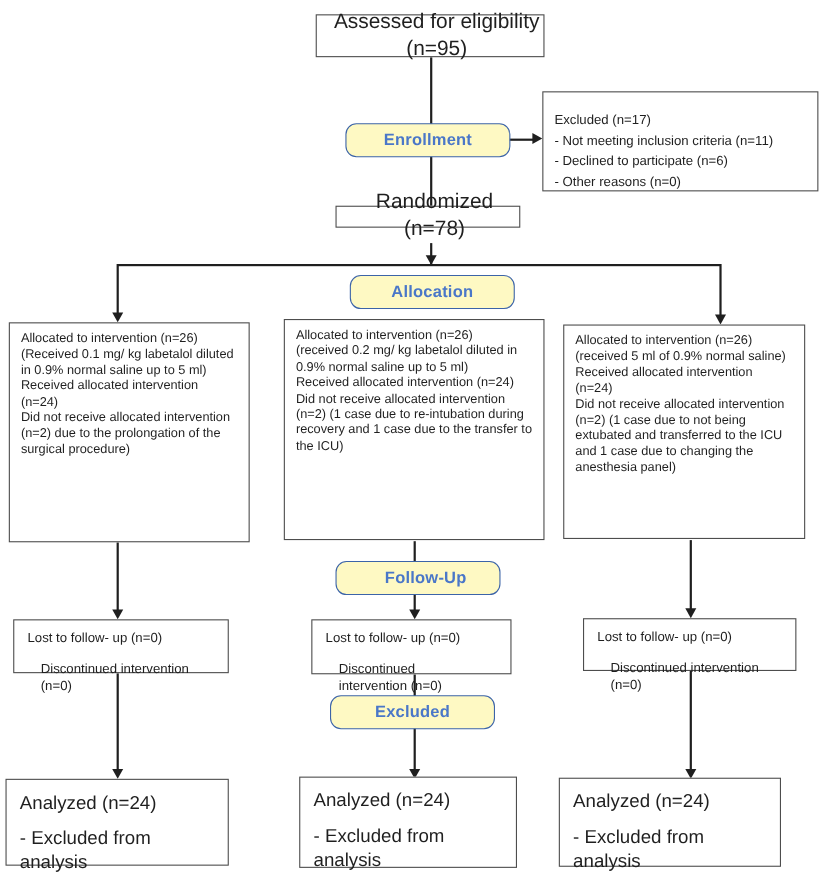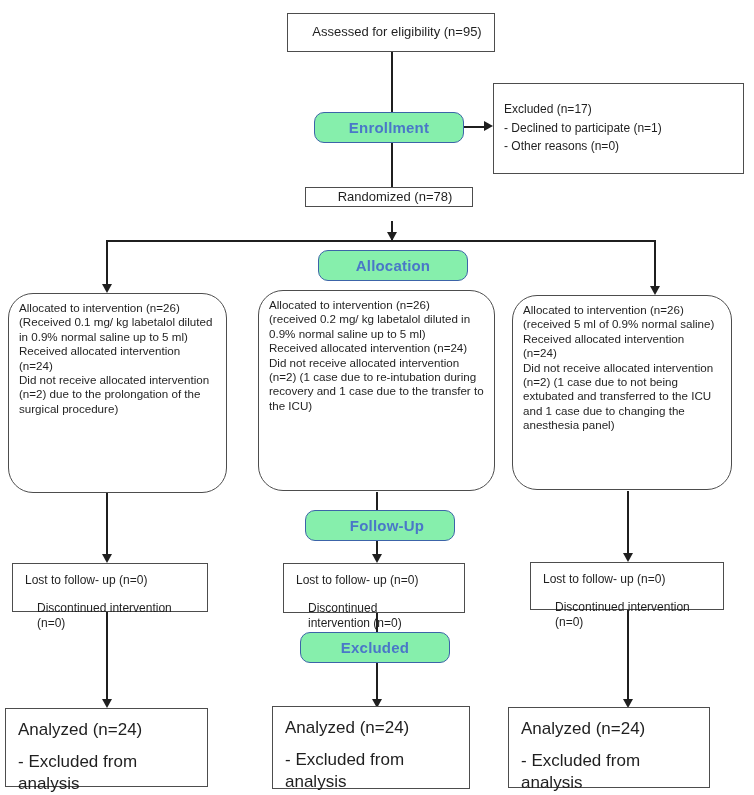--- a/index.html
+++ b/index.html
@@ -9,35 +9,35 @@
   
   .box{
     position:absolute;
     background:#ffffff;
     border:1px solid #4d4d4d;
     box-sizing:border-box;
     z-index:2;
     font-size:12px;
     line-height:1.3;
   }
-  .box.center{display:flex;align-items:center;justify-content:center;text-align:center;font-size:13px;padding-left:12px;}
+  .box.center{display:flex;align-items:center;justify-content:center;text-align:center;font-size:19px;padding-left:12px;}
   .box.lefttext{padding:18px 10px;text-align:left;}
-  .alloc{white-space:pre-line;font-size:11.6px;line-height:1.24;padding:7px 10px;border-radius:25px;}
+  .alloc{white-space:pre-line;font-size:11.6px;line-height:1.24;padding:7px 10px;}
   .fu{padding:9px 12px;font-size:12px;}
   .fu .ln{margin:0 0 9px 0;}
   .fu .ln:last-child{margin:12px;}
   .an{padding:10px 12px;font-size:17px;}
   .an .ln{margin:0 0 10px 0;}
   .an .ln:last-child{margin:16px;}
   .excl .ln{margin:0 0 3px 0;}
 
   
   .stage{
     position:absolute;
-    background:#86efac;
+    background:#fef9c3;
     border:1.6px solid #3c64a8;
     border-radius:10px;
     box-sizing:border-box;
     display:flex;align-items:center;justify-content:center;
     font-weight:bold;font-size:15px;color:#4a77c8;
     z-index:3;
     letter-spacing:.2px;
   }
 
   
@@ -99,21 +99,22 @@
   <div class="box center" style="left:287px;top:13px;width:208px;height:39px;">
     <span>Assessed for eligibility (n=95)</span>
   </div>
 
   <div class="stage" style="left:314px;top:112px;width:150px;height:31px;">
     <span>Enrollment</span>
   </div>
 
   <div class="box lefttext excl" style="left:493px;top:83px;width:251px;height:91px;">
     <div class="ln">Excluded (n=17)</div>
-    <div class="ln">- Declined to participate (n=1)</div>
+    <div class="ln">- Not meeting inclusion criteria (n=11)</div>
+    <div class="ln">- Declined to participate (n=6)</div>
     <div class="ln">- Other reasons (n=0)</div>
   </div>
 
   <div class="box center" style="left:305px;top:187px;width:168px;height:20px;">
     <span>Randomized (n=78)</span>
   </div>
 
   <div class="stage" style="left:318px;top:250px;width:150px;height:31px;">
     <span>Allocation</span>
   </div>

